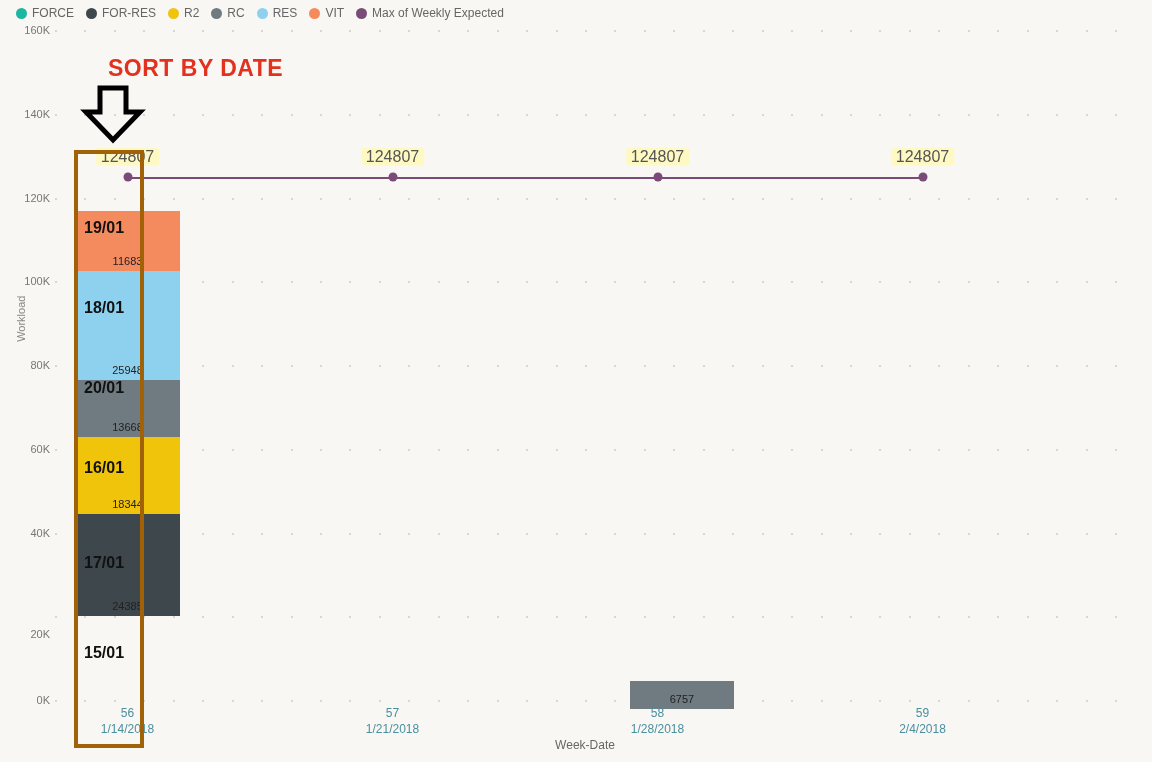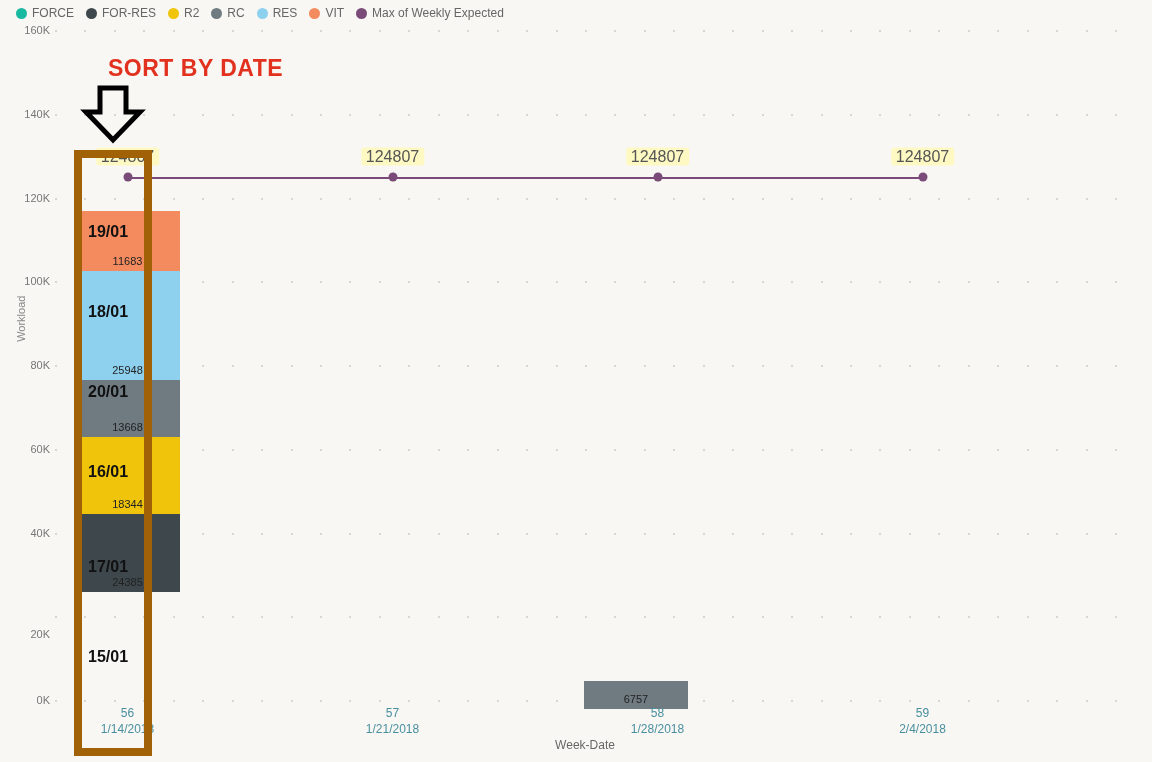--- a/index.html
+++ b/index.html
@@ -111,21 +111,21 @@
   .annotation-title {
     position: absolute;
     font-weight: 700;
     color: #e2321f;
     font-size: 23px;
     letter-spacing: 0.5px;
   }
   .arrow { position: absolute; }
   .dates-box {
     position: absolute;
-    border: 8px solid #a16207;
+    border: 4px solid #a16207;
     background: transparent;
     text-align: center;
   }
   .date-entry {
     position: absolute;
     left: 6px;
     font-size: 16px;
     font-weight: 600;
     color: #111;
   }
@@ -515,29 +515,29 @@
       </div>
       <div class="segment" style="height: 108.657px; background: rgb(142, 209, 239);">
         <span>25948</span>
       </div>
       <div class="segment" style="height: 57.2347px; background: rgb(111, 123, 128);">
         <span>13668</span>
       </div>
       <div class="segment" style="height: 76.8155px; background: rgb(240, 196, 11);">
         <span>18344</span>
       </div>
-      <div class="segment" style="height: 78px; background: rgb(61, 71, 76);">
+      <div class="segment" style="height: 102px; background: rgb(61, 71, 76);">
         <span>24385</span>
       </div>
     </div>
     <div class="x-tick-label" style="left: 72.5px; top: 676px;">56</div>
     <div class="x-tick-label" style="left: 72.5px; top: 692px;">1/14/2018</div>
     <div class="x-tick-label" style="left: 337.5px; top: 676px;">57</div>
     <div class="x-tick-label" style="left: 337.5px; top: 692px;">1/21/2018</div>
-    <div class="bar" style="left: 529px; height: 19px;">
+    <div class="bar" style="left: 575px; height: 19px;">
       <div class="segment" style="height: 28.2949px; background: rgb(111, 123, 128);">
         <span>6757</span>
       </div>
     </div>
     <div class="x-tick-label" style="left: 602.5px; top: 676px;">58</div>
     <div class="x-tick-label" style="left: 602.5px; top: 692px;">1/28/2018</div>
     <div class="x-tick-label" style="left: 867.5px; top: 676px;">59</div>
     <div class="x-tick-label" style="left: 867.5px; top: 692px;">2/4/2018</div>
     <div class="line-seg" style="left: 72.5px; top: 147.371px; width: 265px; background: rgb(122, 75, 120); transform: rotate(0rad);"></div>
     <div class="line-seg" style="left: 337.5px; top: 147.371px; width: 265px; background: rgb(122, 75, 120); transform: rotate(0rad);"></div>

